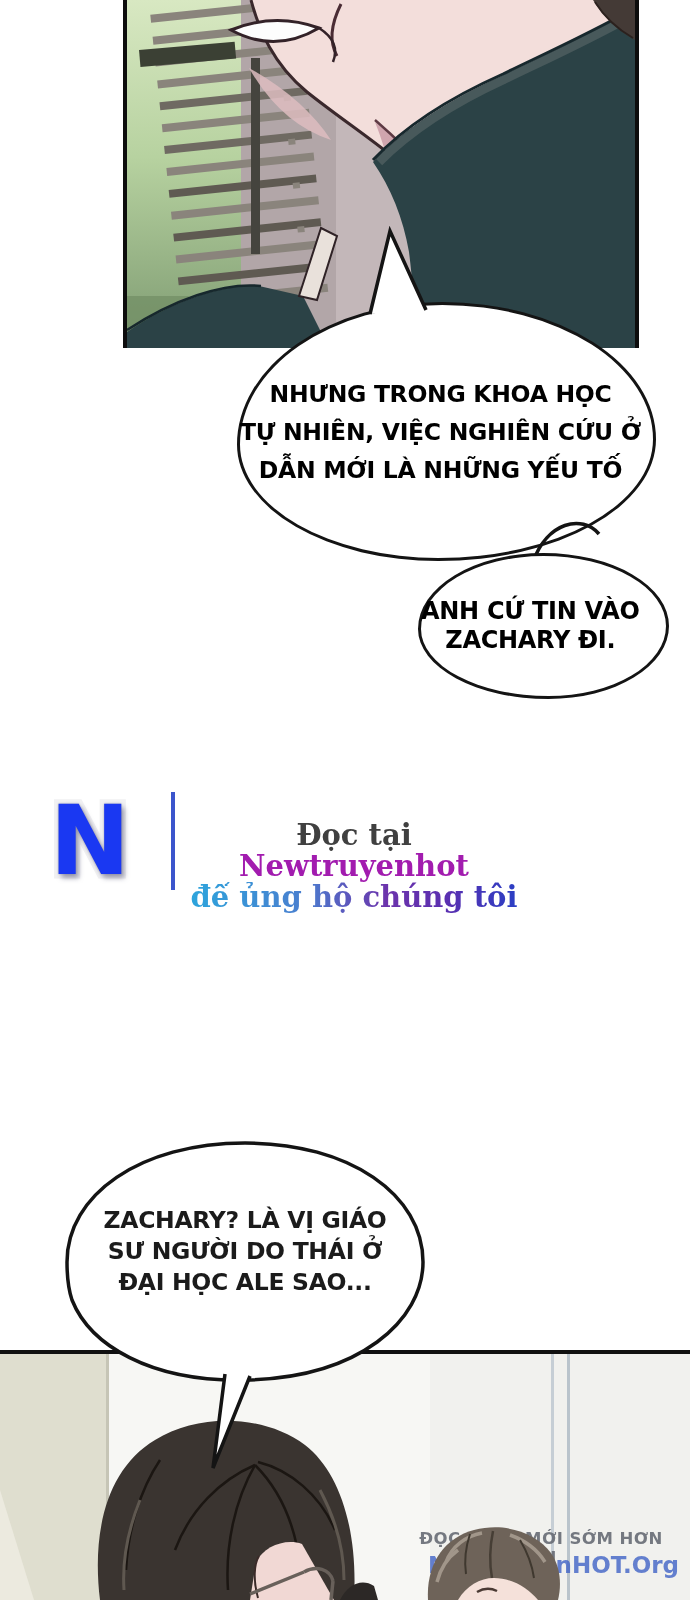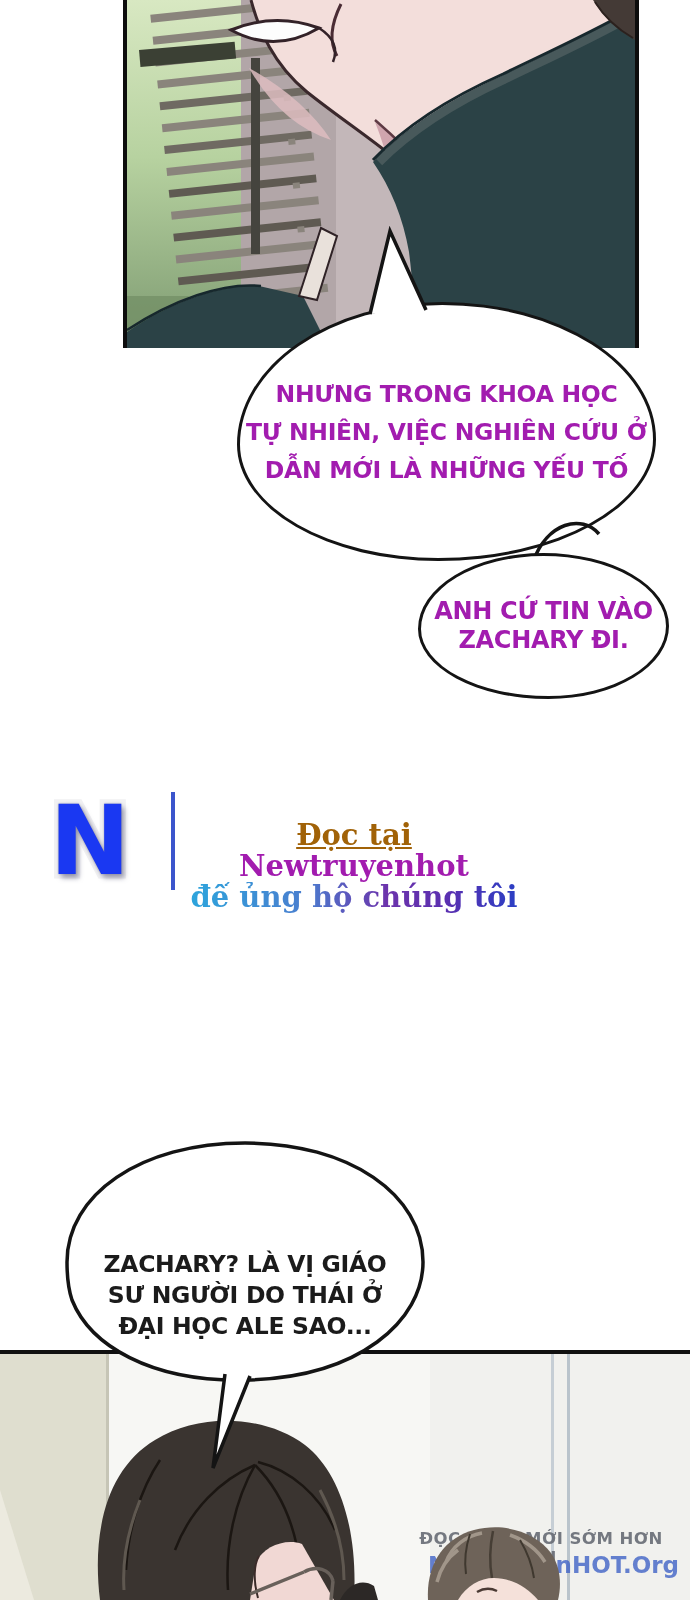--- a/index.html
+++ b/index.html
@@ -3,51 +3,51 @@
 <meta charset="utf-8">
 <style>
   html,body{margin:0;padding:0;background:#ffffff;}
   #page{position:relative;width:690px;height:1600px;background:#ffffff;overflow:hidden;
         font-family:"DejaVu Sans",sans-serif;}
   svg{display:block;}
   .abs{position:absolute;}
 
   
   .bubble{position:absolute;background:#ffffff;border:3.5px solid #141414;
-          display:flex;align-items:center;justify-content:center;text-align:center;
-          font-weight:bold;color:#a21caf;letter-spacing:-0.3px;}
+          display:flex;align-items:center;justify-content:flex-start;text-align:center;
+          font-weight:bold;color:#000000;letter-spacing:-0.3px;}
   #bubble1{left:237px;top:302px;width:413px;height:253px;z-index:6;
            border-radius:49% 51% 52% 48% / 55% 53% 47% 45%;
            font-size:23.5px;line-height:38px;}
   #bubble2{left:418px;top:553px;width:245px;height:140px;z-index:8;
            border-radius:50% 50% 48% 52% / 52% 50% 50% 48%;
            font-size:24px;line-height:29px;}
   #tail1{left:362px;top:226px;z-index:7;}
   #curl12{left:527px;top:510px;z-index:7;}
 
   #bubble3-svg{left:0px;top:1130px;z-index:6;}
   #bubble3-text{position:absolute;left:95px;top:1205px;width:300px;z-index:7;
                 text-align:center;font-weight:bold;color:#1b1b1b;
-                font-size:23.5px;line-height:31px;letter-spacing:-0.3px;margin-top:44px;}
+                font-size:23.5px;line-height:31px;letter-spacing:-0.3px;}
 
   
   #panel1{left:123px;top:0px;z-index:1;}
   #panel2-wall{left:0px;top:1350px;z-index:1;}
   #panel2-figures{left:0px;top:1350px;z-index:3;}
 
   
   #wm-logo{left:38px;top:790px;width:104px;height:104px;z-index:2;text-align:center;}
   #wm-logo span{display:block;font-size:96px;line-height:102px;font-weight:800;
     color:#1a38f2;-webkit-text-stroke:9px #f1f1f3;paint-order:stroke fill;
     text-shadow:3px 4px 5px rgba(125,125,150,.75),0 0 2px rgba(90,90,120,.5);}
   #wm-divider{left:171px;top:792px;width:4px;height:98px;background:#3b55cc;z-index:2;}
   #wm-serif{left:182px;top:820px;width:344px;z-index:2;text-align:center;
             font-family:"DejaVu Serif","Liberation Serif",serif;font-weight:bold;
             font-size:29px;line-height:31px;}
-  #wm-serif .p1{color:#a16207;text-decoration:underline;}
+  #wm-serif .p1{color:#404040;}
   #wm-serif .p2{color:#a21caf;}
   #wm-serif .l2{display:inline-block;
      background:linear-gradient(90deg,#2da4dc 0%,#4a7ecf 35%,#6c34ac 60%,#5b2fb0 78%,#2b3fc4 100%);
      -webkit-background-clip:text;background-clip:text;color:transparent;text-decoration:underline;}
   #wm-bold{left:10px;top:905px;width:528px;z-index:2;text-align:center;
            font-weight:800;font-size:28px;line-height:35px;color:#1c2ed6;
            letter-spacing:-0.3px;}
 
   
   #wm2-gray{left:410px;top:1529px;width:262px;z-index:2;text-align:center;

